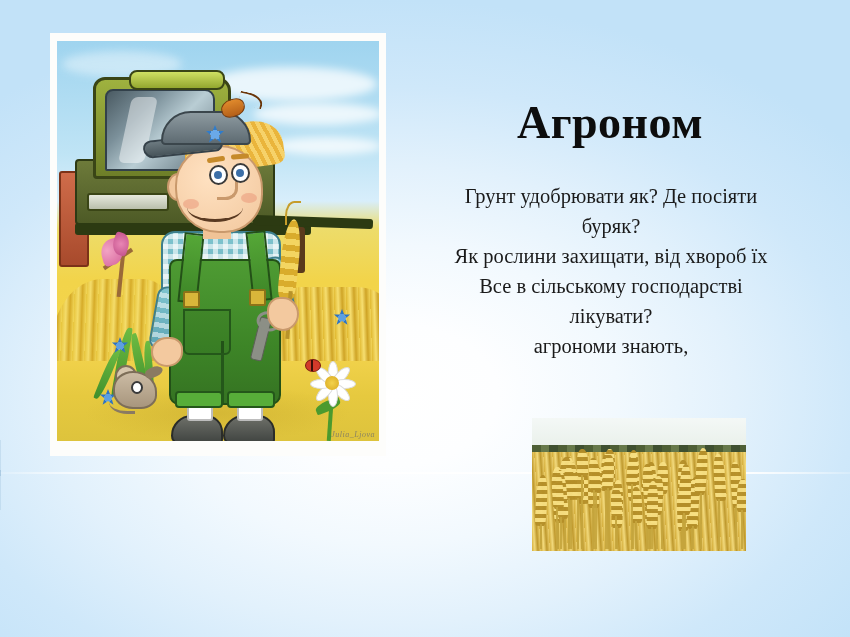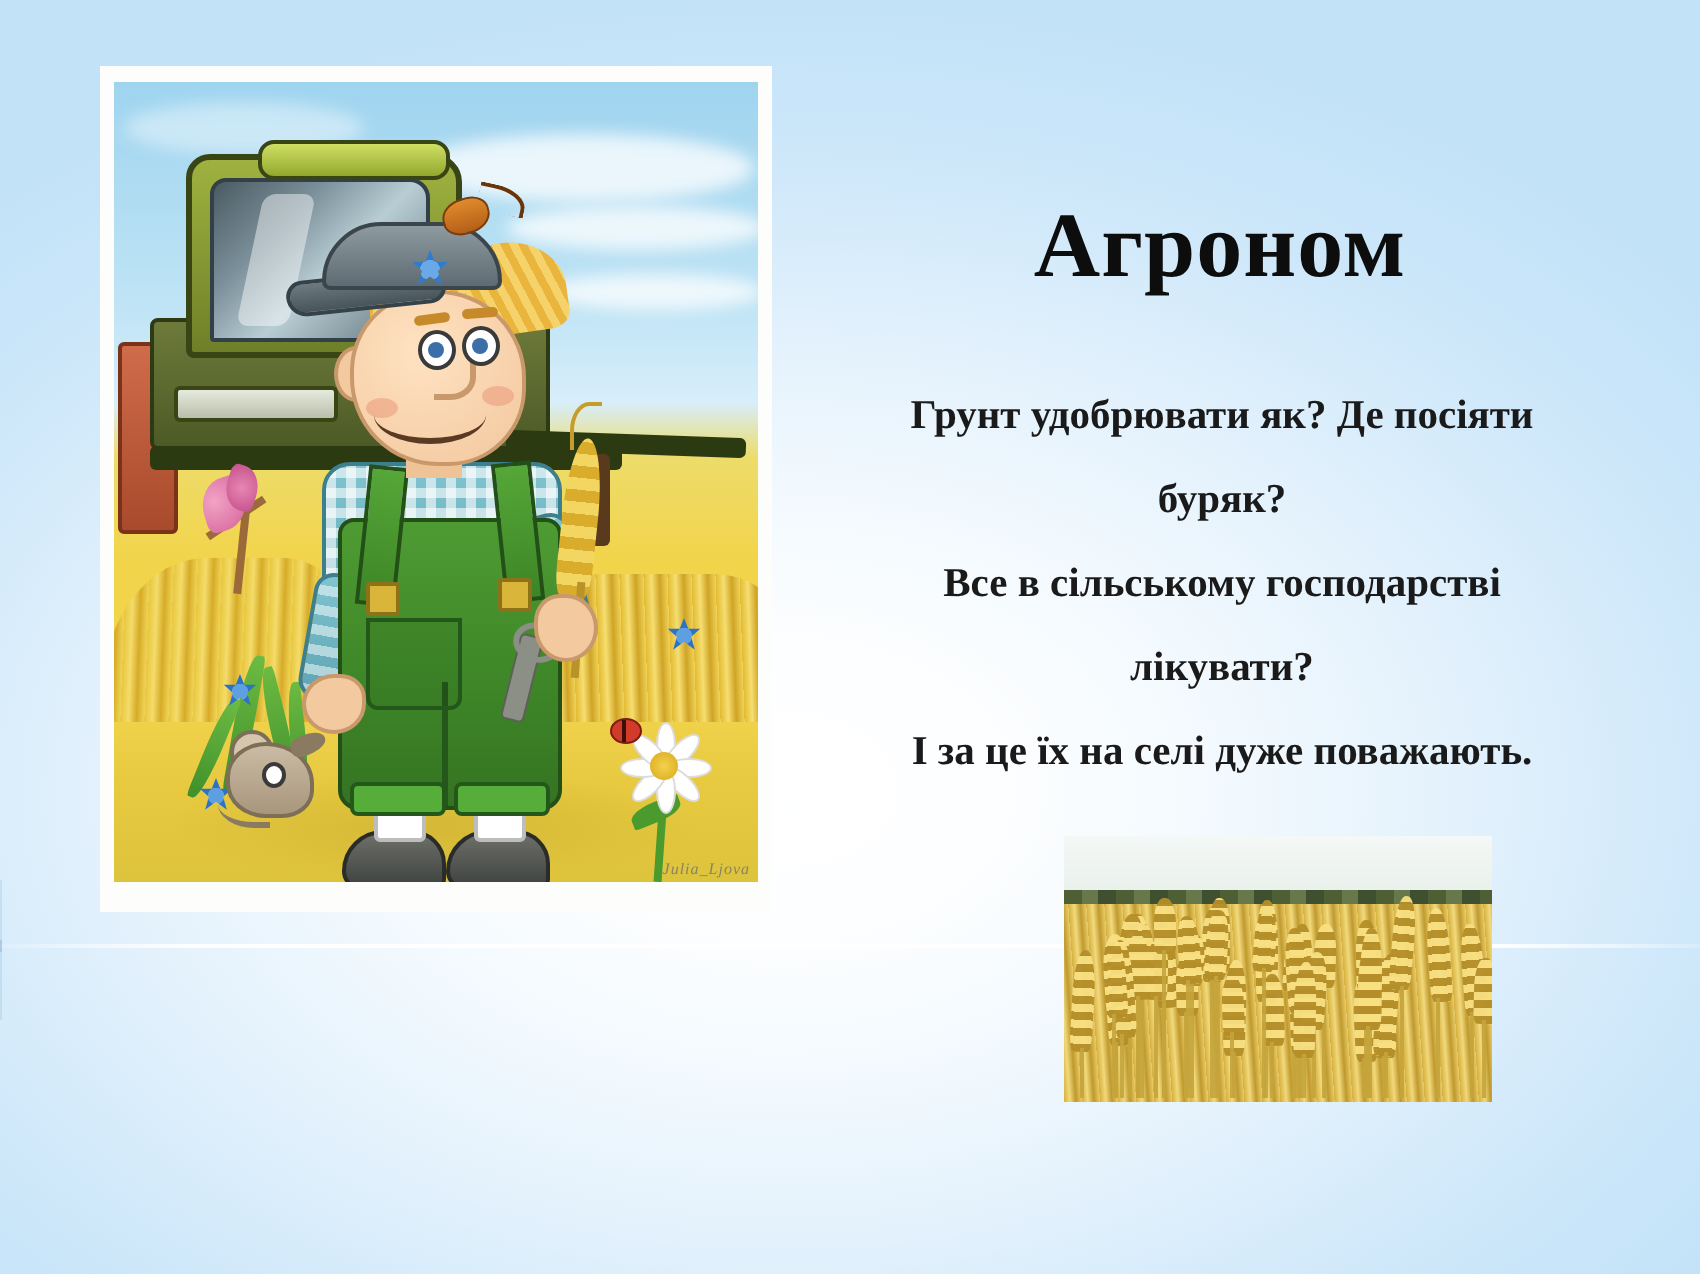--- a/index.html
+++ b/index.html
@@ -404,21 +404,21 @@
     position: absolute;
     left: 403px;
     top: 181px;
     width: 416px;
     text-align: center;
     font-family: "Liberation Serif", "DejaVu Serif", serif;
     font-size: 20.5px;
     line-height: 30px;
     color: #1a1a1a;
   }
-  .poem p { margin: 12px; font-weight: bold; }
+  .poem p { margin: 0; }
 
   
   .wheat-photo {
     position: absolute;
     left: 532px;
     top: 418px;
     width: 214px;
     height: 133px;
     overflow: hidden;
     background: linear-gradient(to bottom,
@@ -588,23 +588,24 @@
 
       <div class="signature">Julia_Ljova</div>
     </div>
   </div>
 
   <div class="title">Агроном</div>
 
   <div class="poem">
     <p>Грунт удобрювати як? Де посіяти</p>
     <p>буряк?</p>
+    <p>Як рослини захищати, від хвороб їх</p>
     <p>Все в сільському господарстві</p>
     <p>лікувати?</p>
-    <p>І за це їх на селі дуже поважають.</p>
+    <p>агрономи знають,</p>
   </div>
 
   <div class="wheat-photo">
     <div class="wp-sky"></div>
     <div class="wp-tree"></div>
     <div class="wp-field"></div>
     <div id="wheat-ears">
         <div class="wp-ear" style="left: 4px; top: 57px; height: 51px; transform: rotate(3.2deg);"></div>
         <div class="wp-stem" style="left: 8px; top: 106px; height: 25px;"></div>
         <div class="wp-ear" style="left: 80px; top: 62px; height: 48px; transform: rotate(1.6deg);"></div>

